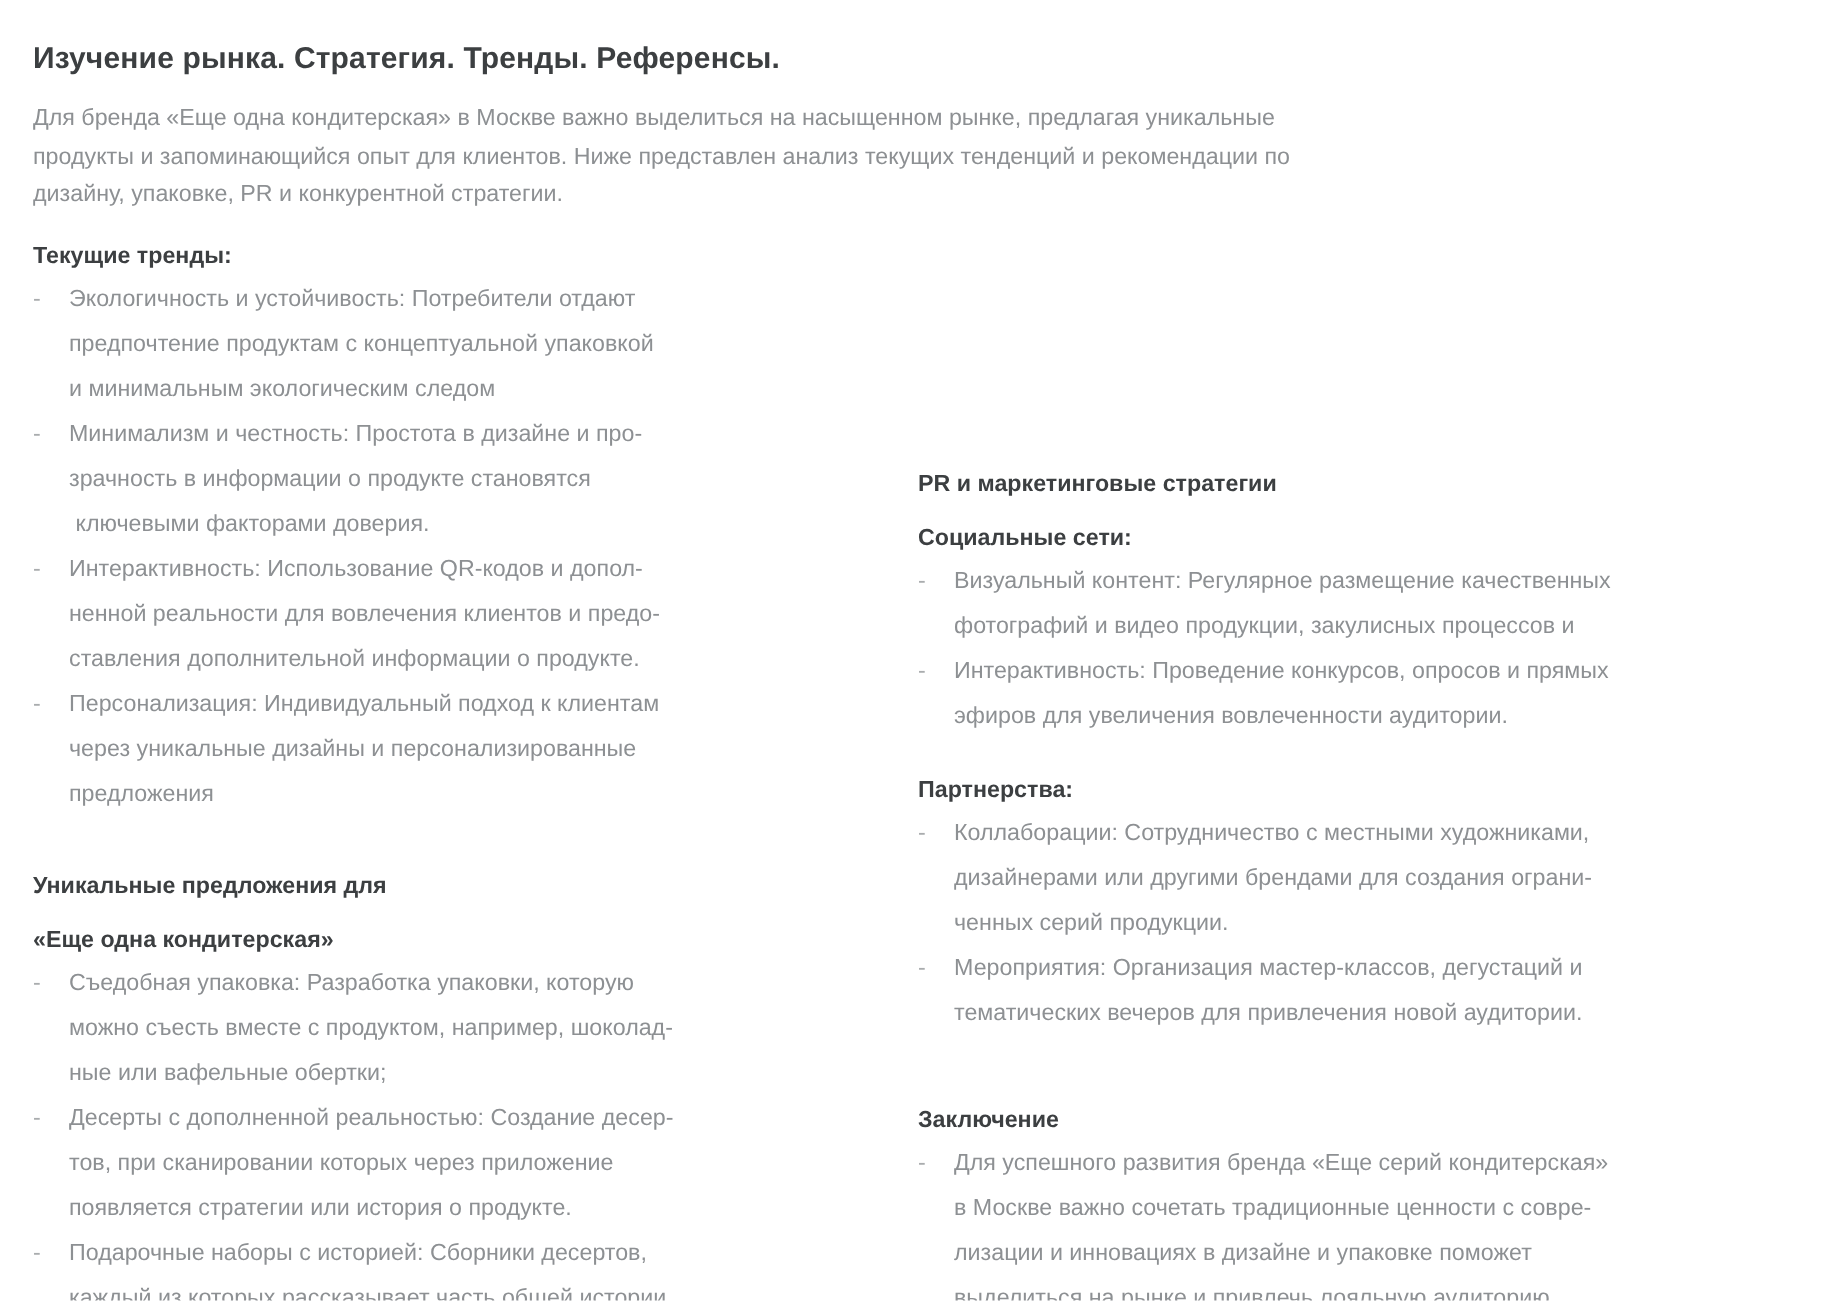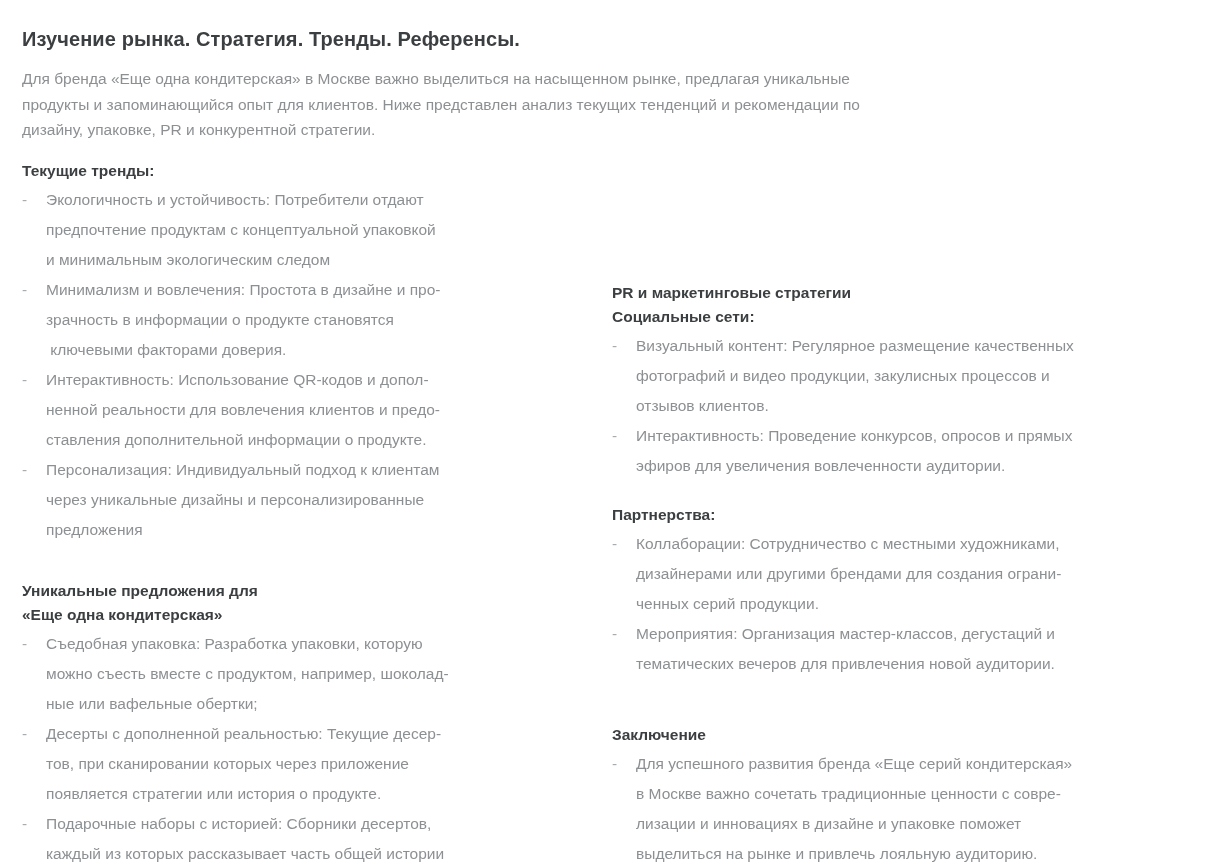--- a/index.html
+++ b/index.html
@@ -48,21 +48,21 @@
   .col-left  { width: 584px; flex: 0 0 584px; }
   .col-right { width: 616px; flex: 0 0 616px; padding-left: 6px; box-sizing: border-box; }
 
   .sec-head {
     font-size: 15.5px;
     line-height: 24px;
     font-weight: 700;
     color: #3c3f41;
     margin: 0;
   }
-  .sec-head.sub { margin-top: 0; }
+  .sec-head.sub { margin-top: 12px; }
 
   ul.items {
     list-style: none;
     margin: 2px 0 0 0;
     padding: 0;
   }
   ul.items li {
     position: relative;
     padding-left: 24px;
     font-size: 15.5px;
@@ -103,21 +103,21 @@
       <h2 class="sec-head">Текущие тренды:</h2>
       <ul class="items">
           <li>
             <span class="dash">-</span>
             <span class="ln">Экологичность и устойчивость: Потребители отдают</span>
             <span class="ln">предпочтение продуктам с концептуальной упаковкой</span>
             <span class="ln">и минимальным экологическим следом</span>
           </li>
           <li>
             <span class="dash">-</span>
-            <span class="ln">Минимализм и вовлечения: Простота в дизайне и про-</span>
+            <span class="ln">Минимализм и честность: Простота в дизайне и про-</span>
             <span class="ln">зрачность в информации о продукте становятся</span>
             <span class="ln"> ключевыми факторами доверия.</span>
           </li>
           <li>
             <span class="dash">-</span>
             <span class="ln">Интерактивность: Использование QR-кодов и допол-</span>
             <span class="ln">ненной реальности для вовлечения клиентов и предо-</span>
             <span class="ln">ставления дополнительной информации о продукте.</span>
           </li>
           <li>
@@ -134,21 +134,21 @@
       <h2 class="sec-head sub">«Еще одна кондитерская»</h2>
       <ul class="items">
           <li>
             <span class="dash">-</span>
             <span class="ln">Съедобная упаковка: Разработка упаковки, которую</span>
             <span class="ln">можно съесть вместе с продуктом, например, шоколад-</span>
             <span class="ln">ные или вафельные обертки;</span>
           </li>
           <li>
             <span class="dash">-</span>
-            <span class="ln">Десерты с дополненной реальностью: Текущие десер-</span>
+            <span class="ln">Десерты с дополненной реальностью: Создание десер-</span>
             <span class="ln">тов, при сканировании которых через приложение</span>
             <span class="ln">появляется стратегии или история о продукте.</span>
           </li>
           <li>
             <span class="dash">-</span>
             <span class="ln">Подарочные наборы с историей: Сборники десертов,</span>
             <span class="ln">каждый из которых рассказывает часть общей истории</span>
           </li>
         </ul>
 
@@ -156,21 +156,20 @@
 
     <div class="col-right">
 
       <h2 class="sec-head">PR и маркетинговые стратегии</h2>
       <h2 class="sec-head sub">Социальные сети:</h2>
       <ul class="items">
           <li>
             <span class="dash">-</span>
             <span class="ln">Визуальный контент: Регулярное размещение качественных</span>
             <span class="ln">фотографий и видео продукции, закулисных процессов и</span>
-            <span class="ln">отзывов клиентов.</span>
           </li>
           <li>
             <span class="dash">-</span>
             <span class="ln">Интерактивность: Проведение конкурсов, опросов и прямых</span>
             <span class="ln">эфиров для увеличения вовлеченности аудитории.</span>
           </li>
         </ul>
 
       <div class="gap-md"></div>
 

